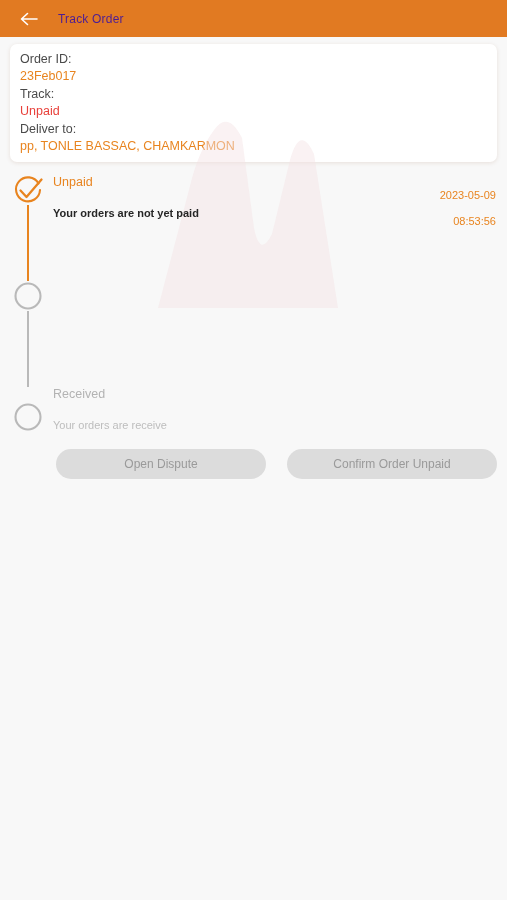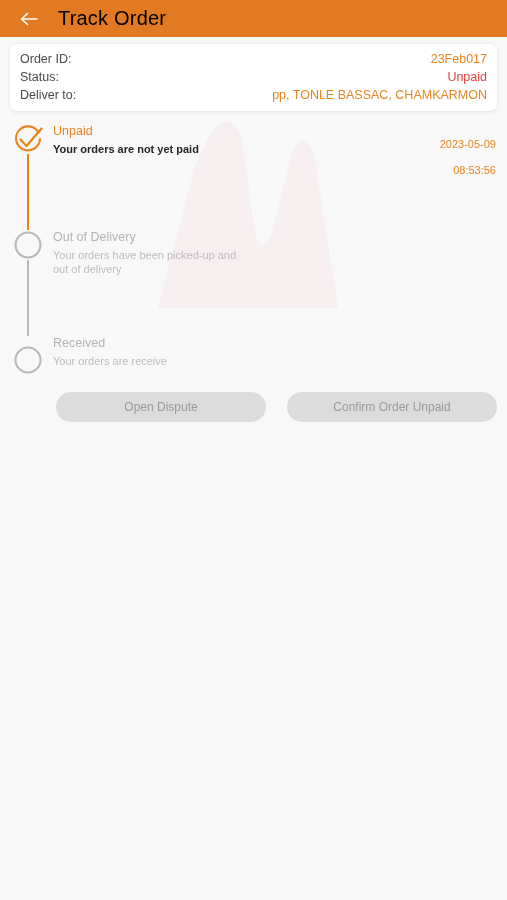--- a/index.html
+++ b/index.html
@@ -19,40 +19,41 @@
     position:relative;
     z-index:5;
   }
   .back-btn {
     width:30px; height:30px;
     display:flex; align-items:center; justify-content:center;
     cursor:pointer;
   }
   .back-btn svg { display:block; }
   .appbar-title {
-    color:#000000;
-    font-size:20px;
+    color:#4c1d95;
+    font-size:12px;
     letter-spacing:.2px;
     margin-left:14px;
   }
   
   .card-wrap { padding:7px 10px 0 10px; }
   .info-card {
     background:#ffffff;
     border-radius:7px;
     box-shadow:0 1px 4px rgba(120,60,20,.13);
     padding:6px 10px 7px 10px;
   }
   .info-row {
     display:flex;
     align-items:baseline;
     justify-content:space-between;
     font-size:12.5px;
     line-height:17px;
     padding:0.5px 0;
+    flex-direction:column;
   }
   .info-label { color:#4a4a4a; }
   .info-value { color:#e8841f; font-weight:normal; text-align:right; }
   .info-value.status-unpaid { color:#e8403a; }
   
   .watermark {
     position:absolute;
     left:150px; top:108px;
     width:205px; height:200px;
     pointer-events:none;
@@ -98,21 +99,21 @@
   .step-title {
     font-size:12.5px;
     line-height:15px;
     color:#b3b3b3;
   }
   .step-title.active { color:#e8841f; }
   .step-desc {
     font-size:11px;
     line-height:13.5px;
     color:#bdbdbd;
-    margin-top:4px;
+    margin-top:17px;
   }
   .step-desc.active { color:#262626; font-weight:bold; }
   .step-time {
     text-align:right;
     color:#e8841f;
     font-size:11px;
     line-height:13px;
     padding-right:11px;
     padding-top:2px;
     white-space:pre-line;
@@ -158,21 +159,21 @@
 
 <div class="card-wrap">
   <div class="info-card">
 
     <div class="info-row">
       <span class="info-label">Order ID:</span>
       <span class="info-value">23Feb017</span>
     </div>
 
     <div class="info-row">
-      <span class="info-label">Status:</span>
+      <span class="info-label">Track:</span>
       <span class="info-value status-unpaid">Unpaid</span>
     </div>
 
     <div class="info-row">
       <span class="info-label">Deliver to:</span>
       <span class="info-value">pp, TONLE BASSAC, CHAMKARMON</span>
     </div>
 
   </div>
 </div>
@@ -209,30 +210,20 @@
 
   <div class="step step-2">
     <div class="marker-col">
       <div class="marker">
         <svg width="32" height="32" viewBox="0 0 32 32">
           <circle cx="16" cy="16" r="12.5" fill="none" stroke="#b9b9b9" stroke-width="2.1"></circle>
         </svg>
       </div>
       <div class="connector"></div>
     </div>
-    <div class="step-body">
-      <div class="step-texts">
-        <div class="step-title">Out of Delivery</div>
-        <div class="step-desc" style="max-width:190px;">Your orders have been picked-up and out of delivery</div>
-      </div>
-      <div class="step-time">
-        <div></div>
-        <div></div>
-      </div>
-    </div>
   </div>
 
   <div class="step step-3">
     <div class="marker-col">
       <div class="marker">
         <svg width="32" height="32" viewBox="0 0 32 32">
           <circle cx="16" cy="16" r="12.5" fill="none" stroke="#b9b9b9" stroke-width="2.1"></circle>
         </svg>
       </div>
     </div>

